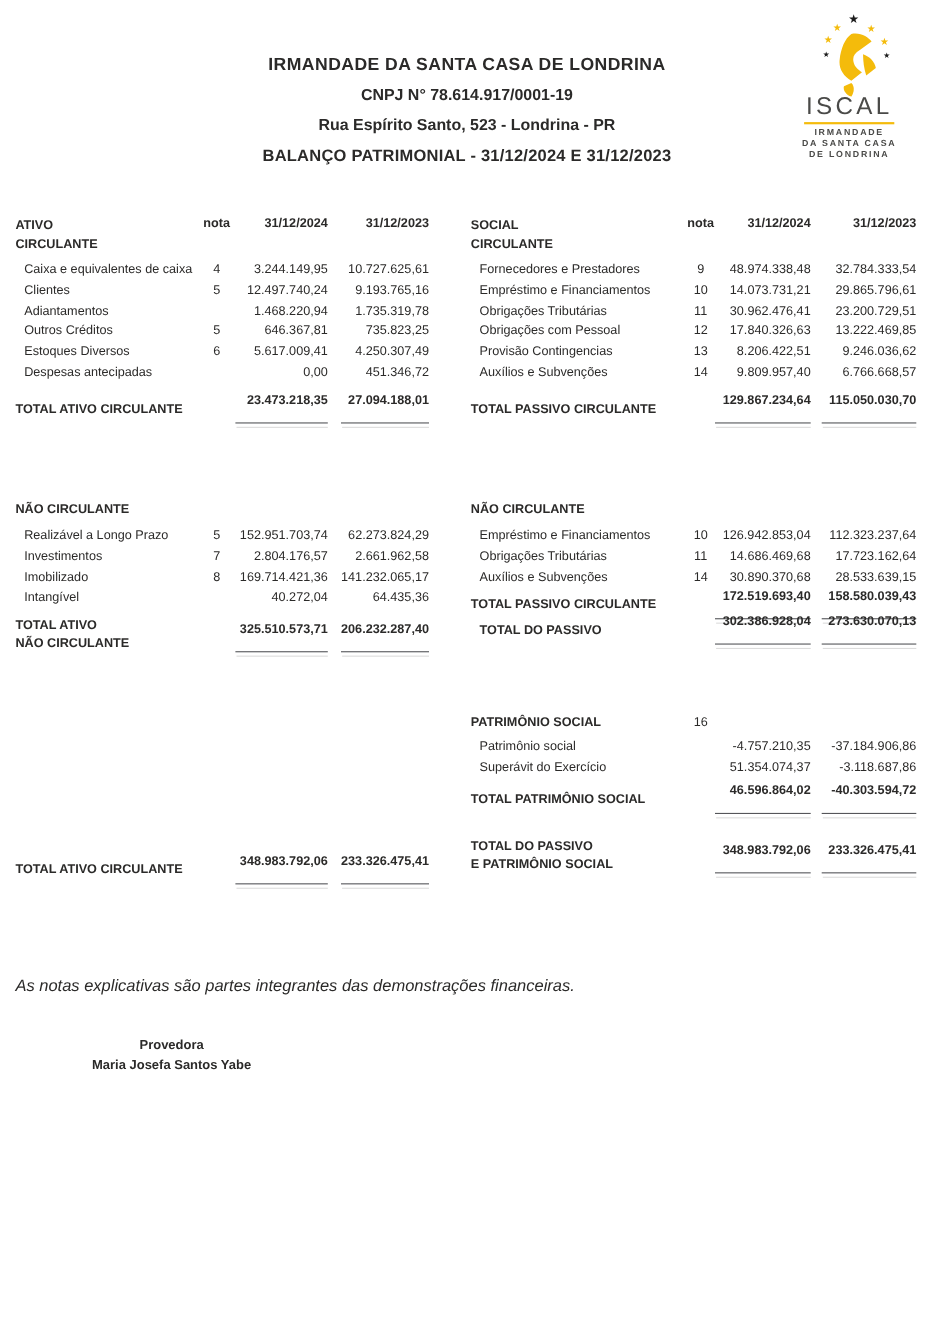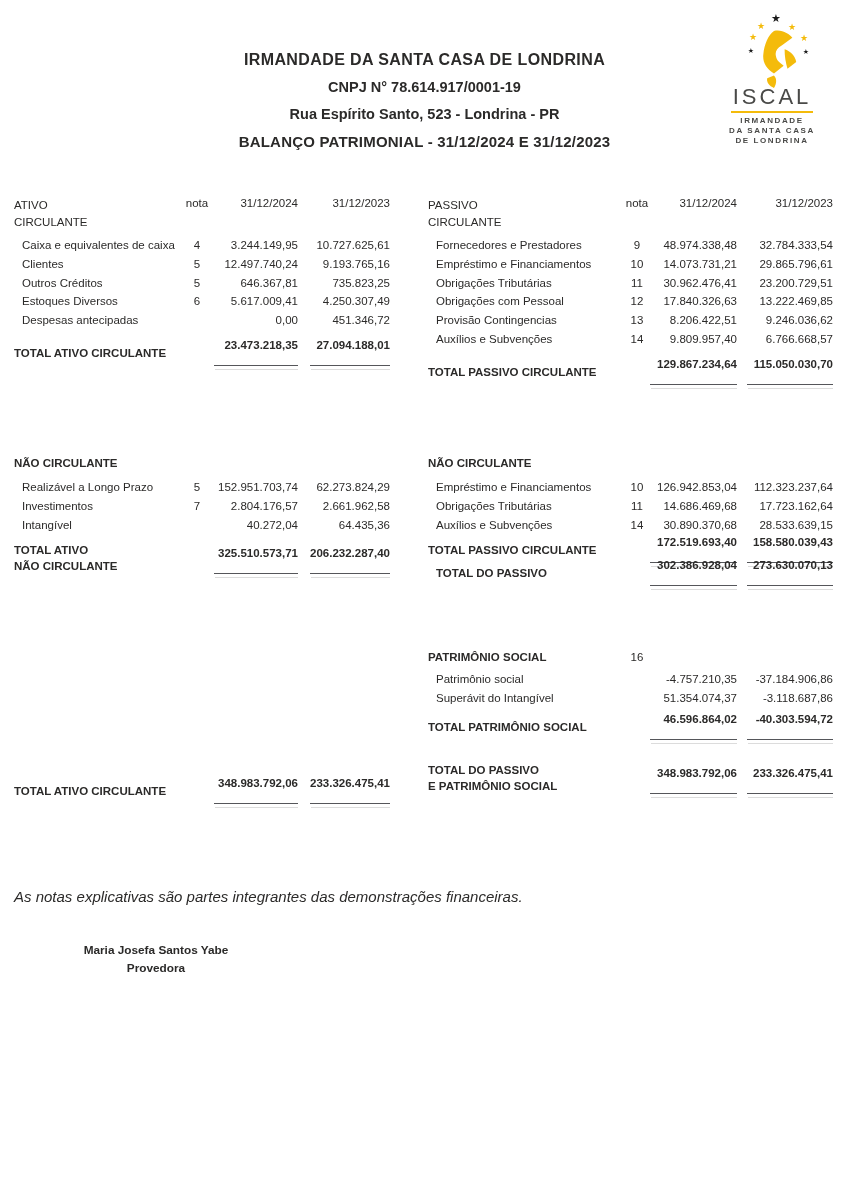--- a/index.html
+++ b/index.html
@@ -22,21 +22,21 @@
   .logo-name { position:absolute; top:76px; left:0; width:100%; font-size:22px; line-height:22px;
                letter-spacing:3px; color:#4a4a48; font-weight:500; }
   .logo-rule { position:absolute; top:101px; left:21px; right:21px; height:2px; }
   .logo-cap { position:absolute; left:0; width:100%; font-size:8px; letter-spacing:1.6px;
               color:#4a4a48; font-weight:600; }
 
   
   .tbl { position:absolute; font-size:11.5px; }
   .tbl-left  { left:14px;  width:376px; --c:166px 34px 84px 12px 80px; }
   .tbl-right { left:428px; width:405px; --c:196px 26px 87px 10px 86px; }
-  .thead { display:grid; grid-template-columns:var(--c); align-items:start; font-weight:400; margin-bottom:5px; }
+  .thead { display:grid; grid-template-columns:var(--c); align-items:start; font-weight:700; margin-bottom:5px; }
   .thead .ttitle div { line-height:17px; }
   .trow { display:grid; grid-template-columns:var(--c); height:18.7px; align-items:center; }
   .nota { text-align:center; }
   .val  { text-align:right; white-space:nowrap; }
   .lbl  { padding-left:8px; white-space:nowrap; }
   .lbl-noind { padding-left:0; }
   .sectitle { font-weight:700; line-height:17px; margin-bottom:6px; }
   .trow-total  { display:grid; grid-template-columns:var(--c); font-weight:700; margin-top:10px;
                  height:19px; align-items:center; }
   .trow-total2 { display:grid; grid-template-columns:var(--c); font-weight:700; align-items:end; margin-top:8px; }
@@ -103,20 +103,27 @@
       <div class="val">10.727.625,61</div>
     </div>
     <div class="trow">
       <div class="lbl">Clientes</div>
       <div class="nota">5</div>
       <div class="val">12.497.740,24</div>
         <div></div>
       <div class="val">9.193.765,16</div>
     </div>
     <div class="trow">
+      <div class="lbl">Adiantamentos</div>
+      <div class="nota"></div>
+      <div class="val">1.468.220,94</div>
+        <div></div>
+      <div class="val">1.735.319,78</div>
+    </div>
+    <div class="trow">
       <div class="lbl">Outros Créditos</div>
       <div class="nota">5</div>
       <div class="val">646.367,81</div>
         <div></div>
       <div class="val">735.823,25</div>
     </div>
     <div class="trow">
       <div class="lbl">Estoques Diversos</div>
       <div class="nota">6</div>
       <div class="val">5.617.009,41</div>
@@ -135,21 +142,21 @@
       <div></div>
       <div class="val tval">23.473.218,35</div>
         <div></div>
       <div class="val tval">27.094.188,01</div>
     </div>
   </div>
 
   <div class="tbl tbl-right" style="top:197px;">
     <div class="thead">
       <div class="ttitle">
-        <div>PASSIVO</div>
+        <div>SOCIAL</div>
         <div>CIRCULANTE</div>
       </div>
       <div class="nota">nota</div>
       <div class="val">31/12/2024</div>
       <div></div>
       <div class="val">31/12/2023</div>
     </div>
     <div class="trow">
       <div class="lbl">Fornecedores e Prestadores</div>
       <div class="nota">9</div>
@@ -209,20 +216,27 @@
       <div class="val">152.951.703,74</div>
         <div></div>
       <div class="val">62.273.824,29</div>
     </div>
     <div class="trow">
       <div class="lbl">Investimentos</div>
       <div class="nota">7</div>
       <div class="val">2.804.176,57</div>
         <div></div>
       <div class="val">2.661.962,58</div>
+    </div>
+    <div class="trow">
+      <div class="lbl">Imobilizado</div>
+      <div class="nota">8</div>
+      <div class="val">169.714.421,36</div>
+        <div></div>
+      <div class="val">141.232.065,17</div>
     </div>
     <div class="trow">
       <div class="lbl">Intangível</div>
       <div class="nota"></div>
       <div class="val">40.272,04</div>
         <div></div>
       <div class="val">64.435,36</div>
     </div>
     <div class="trow-total2">
       <div class="lbl-noind">
@@ -284,21 +298,21 @@
         <div></div>
     </div>
     <div class="trow">
       <div class="lbl">Patrimônio social</div>
       <div></div>
       <div class="val">-4.757.210,35</div>
         <div></div>
       <div class="val">-37.184.906,86</div>
     </div>
     <div class="trow">
-      <div class="lbl">Superávit do Intangível</div>
+      <div class="lbl">Superávit do Exercício</div>
       <div></div>
       <div class="val">51.354.074,37</div>
         <div></div>
       <div class="val">-3.118.687,86</div>
     </div>
     <div class="trow-total" style="margin-top:6px;">
       <div class="lbl-noind">TOTAL PATRIMÔNIO SOCIAL</div>
       <div></div>
       <div class="val tval">46.596.864,02</div>
         <div></div>
@@ -325,17 +339,17 @@
       <div></div>
       <div class="val tval">348.983.792,06</div>
         <div></div>
       <div class="val tval">233.326.475,41</div>
     </div>
   </div>
 
   <div class="footnote">As notas explicativas são partes integrantes das demonstrações financeiras.</div>
 
   <div class="sig sig-1">
+    <div>Provedora</div>
     <div>Maria Josefa Santos Yabe</div>
-    <div>Provedora</div>
   </div>
 
 </div>
 
 </body></html>

